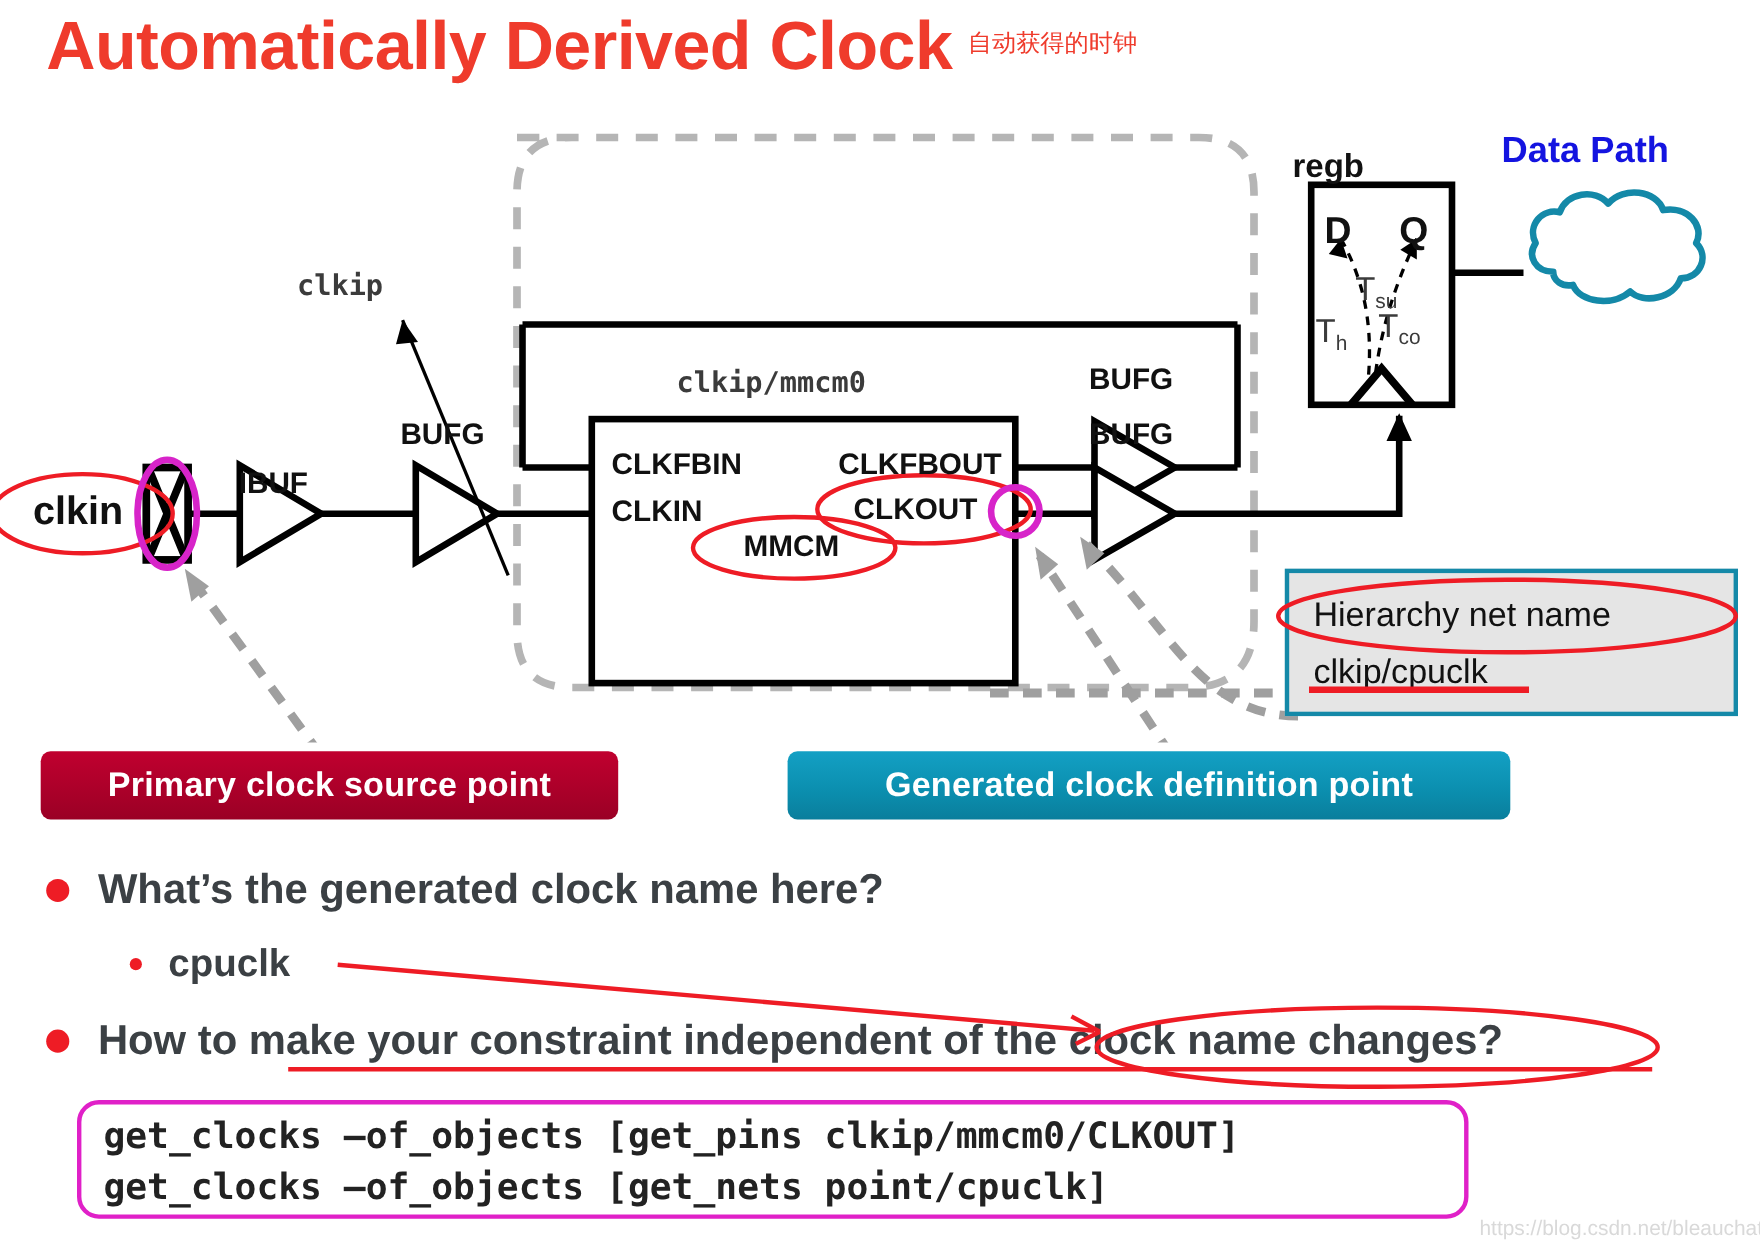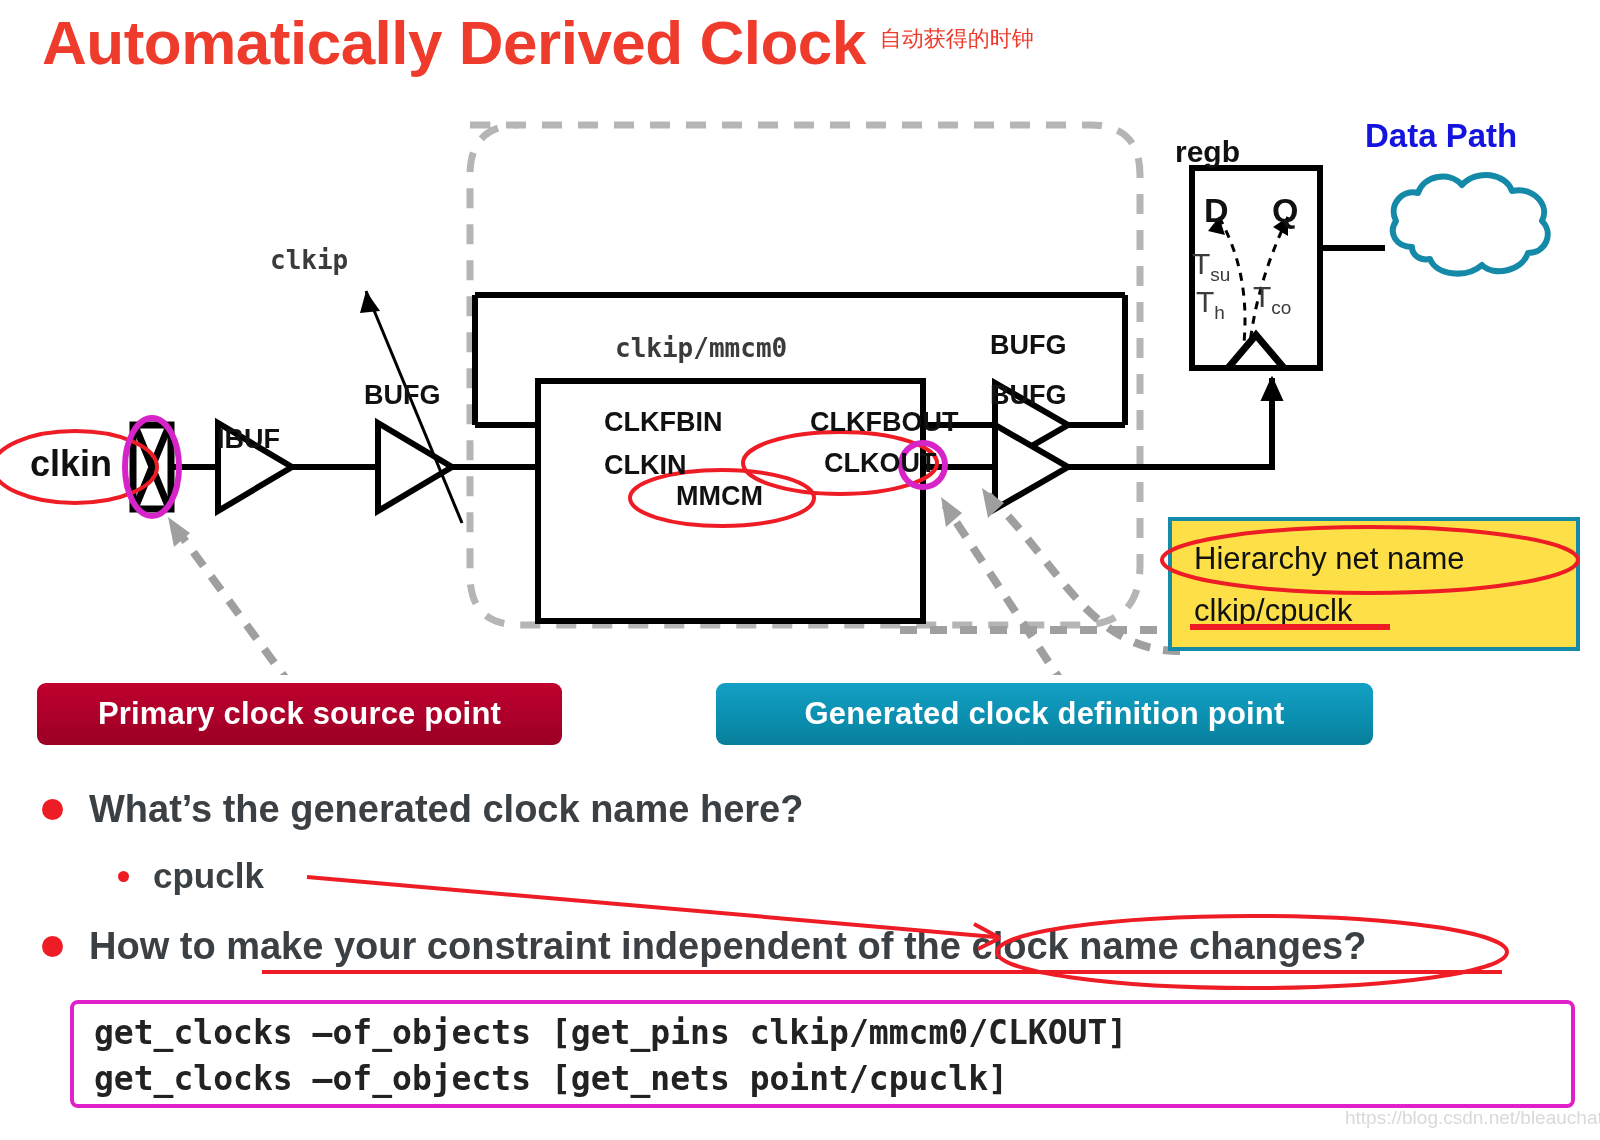--- a/index.html
+++ b/index.html
@@ -74,21 +74,20 @@
     font-family: "Liberation Sans", sans-serif;
     font-weight: bold;
     font-size: 27px;
     color: #111;
   }
   .pin-lbl {
     font-family: "Liberation Sans", sans-serif;
     font-weight: bold;
     font-size: 27px;
     color: #111;
-    margin-left: 48px;
   }
   .dq-lbl {
     font-family: "Liberation Sans", sans-serif;
     font-weight: bold;
     font-size: 34px;
     color: #111;
   }
   .t-lbl {
     font-family: "Liberation Sans", sans-serif;
     font-size: 30px;
@@ -109,21 +108,21 @@
   }
 
   
   #hier-box {
     position: absolute;
     left: 1168px;
     top: 517px;
     width: 412px;
     height: 134px;
     border: 4px solid #1489a8;
-    background: #fde047;
+    background: #e5e5e5;
     box-sizing: border-box;
   }
   #hier-line1, #hier-line2 {
     position: absolute;
     left: 22px;
     font-family: "Liberation Sans", sans-serif;
     font-size: 31px;
     color: #111;
     white-space: nowrap;
   }
@@ -195,24 +194,24 @@
   .bullet-text.sub { font-size: 35px; }
   #bullet-1 { left: 42px; top: 18px; }
   #bullet-1-sub { left: 118px; top: 86px; }
   #bullet-2 { left: 42px; top: 155px; }
 
   
   #code-box {
     position: absolute;
     left: 70px;
     top: 1000px;
-    width: 1505px;
+    width: 1265px;
     height: 108px;
     border: 4px solid #e020c8;
-    border-radius: 8px;
+    border-radius: 20px;
     box-sizing: border-box;
     background: #fff;
   }
   .code-line {
     position: absolute;
     left: 20px;
     font-family: "DejaVu Sans Mono", "Liberation Mono", monospace;
     font-size: 33px;
     font-weight: bold;
     color: #222;
@@ -339,21 +338,21 @@
     <div class="dlabel pin-lbl" style="left:556px; top:312px;">CLKFBIN</div>
     <div class="dlabel pin-lbl" style="left:762px; top:312px;text-align:center;">CLKFBOUT</div>
     <div class="dlabel pin-lbl" style="left:556px; top:355px;">CLKIN</div>
     <div class="dlabel pin-lbl" style="left:776px; top:353px;">CLKOUT</div>
     <div class="dlabel bold-lbl" style="left:676px; top:386px;">MMCM</div>
 
     <div class="dlabel bold-lbl" style="left:1175px; top:40px; font-size:30px;">regb</div>
     <div class="dlabel dq-lbl" style="left:1204px; top:96px;">D</div>
     <div class="dlabel dq-lbl" style="left:1272px; top:96px;">Q</div>
 
-    <div class="dlabel t-lbl" style="left:1192px; top:152px;">
+    <div class="dlabel t-lbl" style="left:1232px; top:152px;">
       <span>T</span><sub>su</sub>
     </div>
     <div class="dlabel t-lbl" style="left:1196px; top:190px;">
       <span>T</span><sub>h</sub>
     </div>
     <div class="dlabel t-lbl" style="left:1253px; top:185px;">
       <span>T</span><sub>co</sub>
     </div>
 
     <div class="dlabel" id="datapath-lbl" style="left:1365px; top:22px;">Data Path</div>

